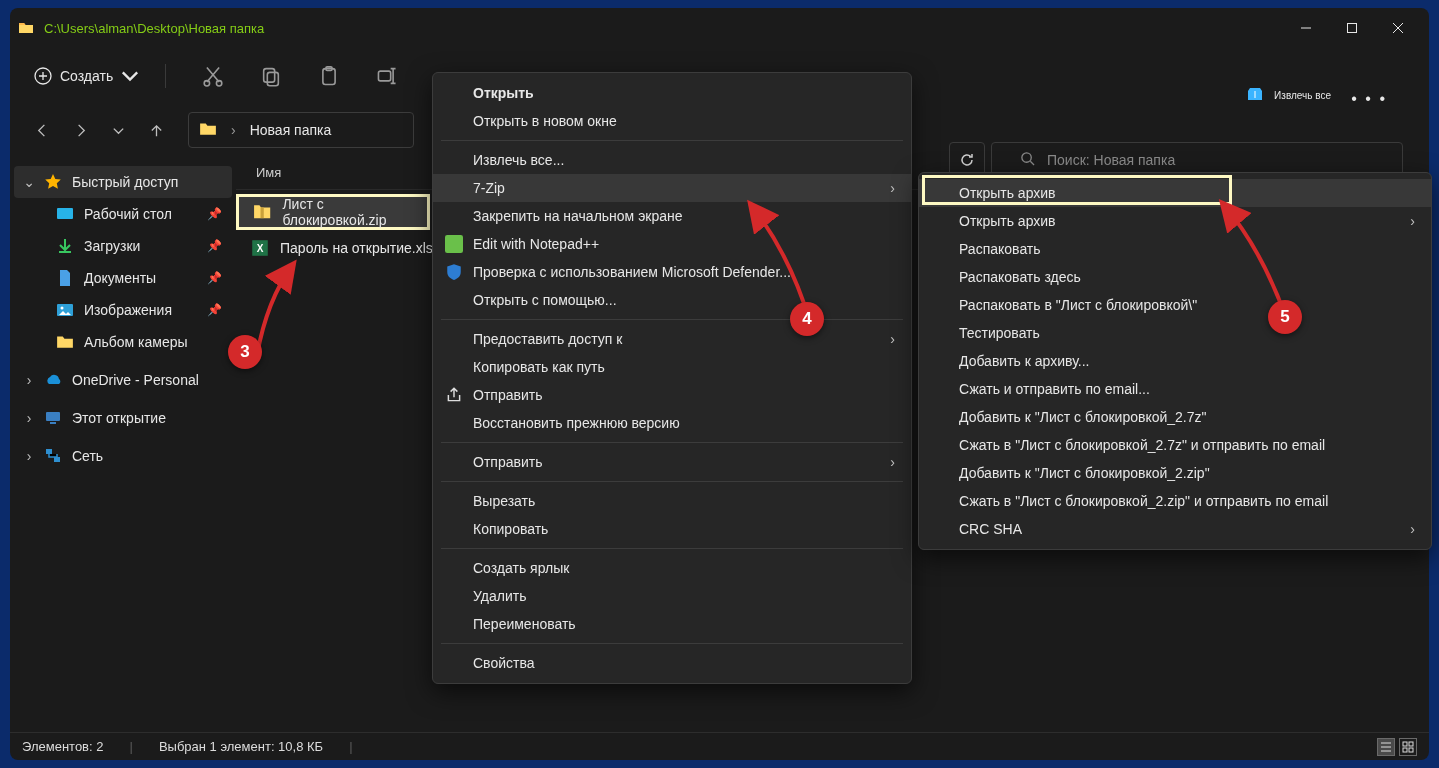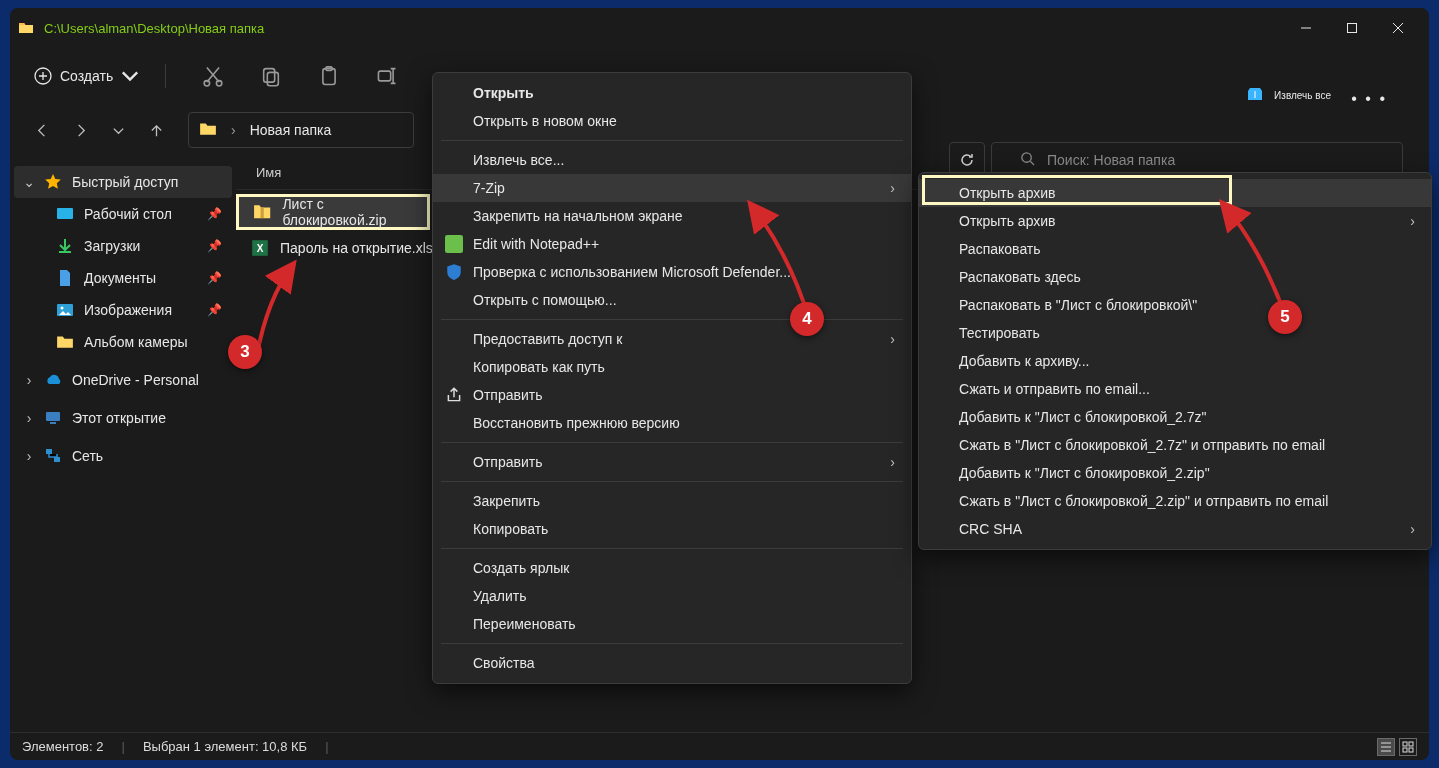--- a/index.html
+++ b/index.html
@@ -51,21 +51,21 @@
   .mi { height:28px; display:flex; align-items:center; padding:0 16px 0 40px; position:relative; }
   .mi .chev { margin-left:auto; color:#c0c0c0; }
   .mi.b { font-weight:600; }
   .mi .mic { position:absolute; left:12px; width:18px; height:18px; display:inline-flex; align-items:center; justify-content:center; }
   .msep { height:1px; background:#3c3c3c; margin:5px 8px; }
   .mi.hi { background:#383838; }
   
   .badge { position:absolute; width:34px; height:34px; border-radius:50%; background:#d4292a; color:#fff; display:flex; align-items:center; justify-content:center; font-size:17px; font-weight:600; box-shadow:0 2px 6px rgba(0,0,0,.5); }
   svg.arrow { position:absolute; overflow:visible; pointer-events:none; }
   
-  .status { height:28px; border-top:1px solid #2d2d2d; display:flex; align-items:center; padding:0 12px; color:#dcdcdc; font-size:13px; gap:12px; }
+  .status { height:28px; border-top:1px solid #2d2d2d; display:flex; align-items:center; padding:0 12px; color:#dcdcdc; font-size:13px; gap:20px; }
   .status .sep { color:#5a5a5a; margin:0 6px; }
   .viewbtns { margin-left:auto; display:flex; gap:4px; }
   .vb { width:18px; height:18px; border:1px solid #6a6a6a; display:flex; align-items:center; justify-content:center; }
   .vb.active { background:#4a4a4a; }
 </style>
 </head>
 <body>
 
 <div class="window">
 
@@ -385,21 +385,21 @@
   <div class="mi">
       <span>Восстановить прежнюю версию</span>
     </div>
   <div class="msep"></div>
   <div class="mi">
       <span>Отправить</span>
       <span class="chev">›</span>
     </div>
   <div class="msep"></div>
   <div class="mi">
-      <span>Закрепить</span>
+      <span>Вырезать</span>
     </div>
   <div class="mi">
       <span>Копировать</span>
     </div>
   <div class="msep"></div>
   <div class="mi">
       <span>Создать ярлык</span>
     </div>
   <div class="mi">
       <span>Удалить</span>

